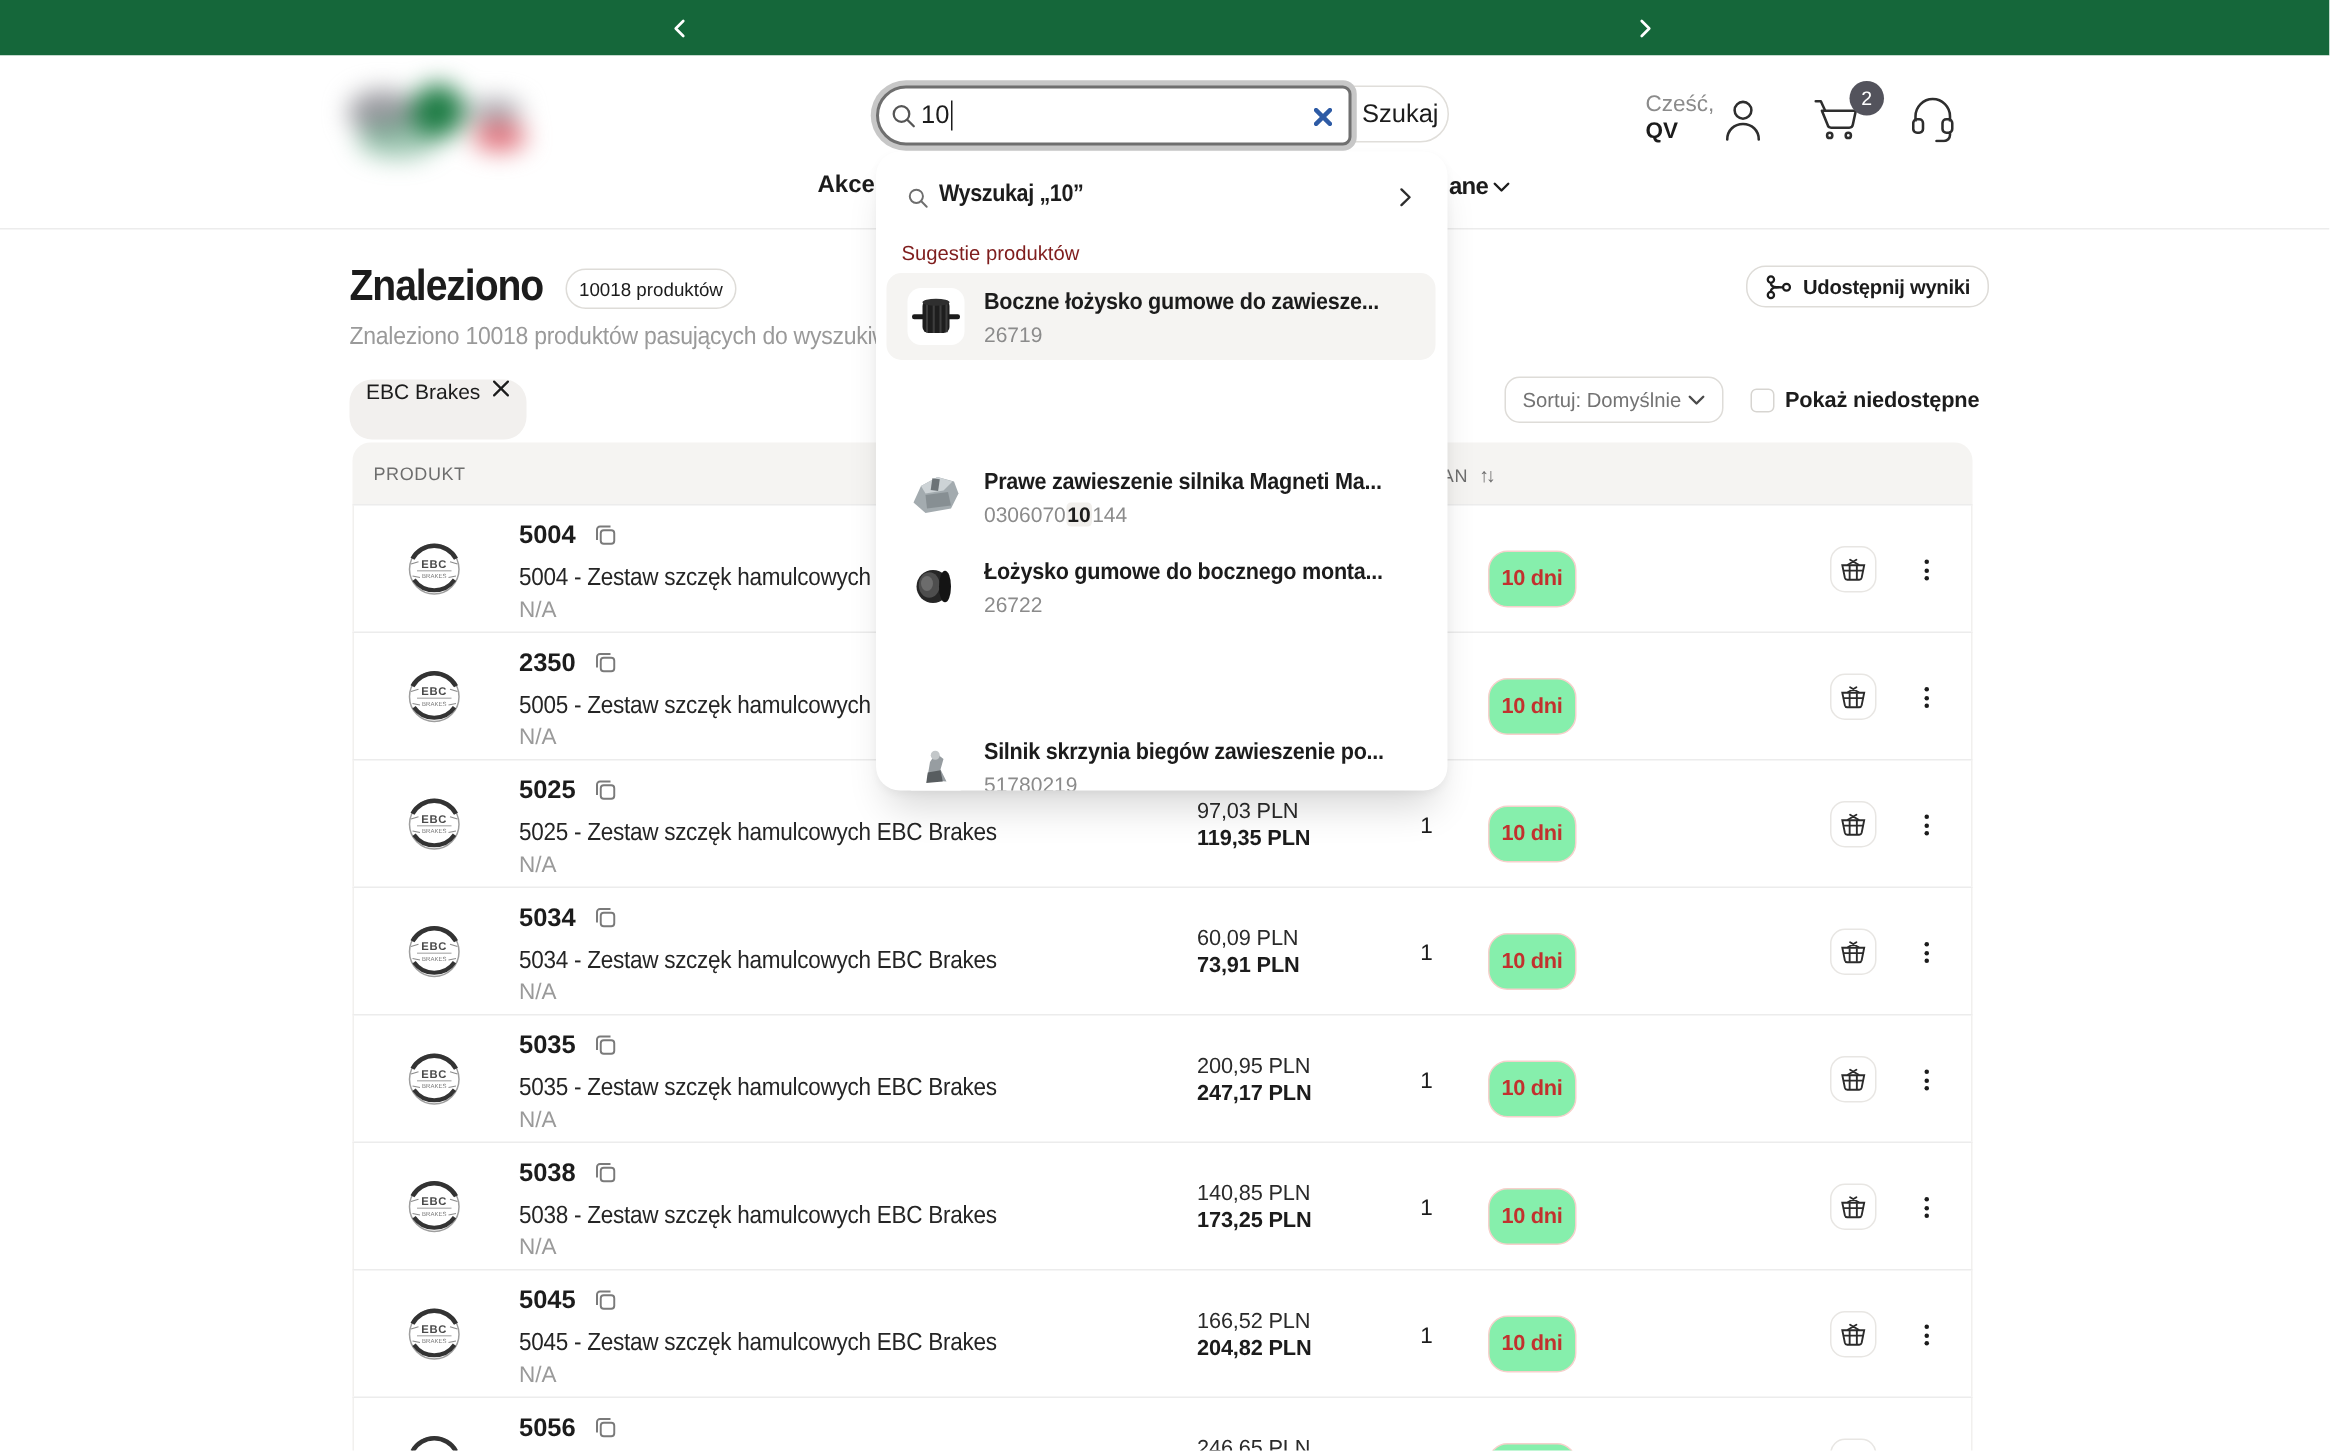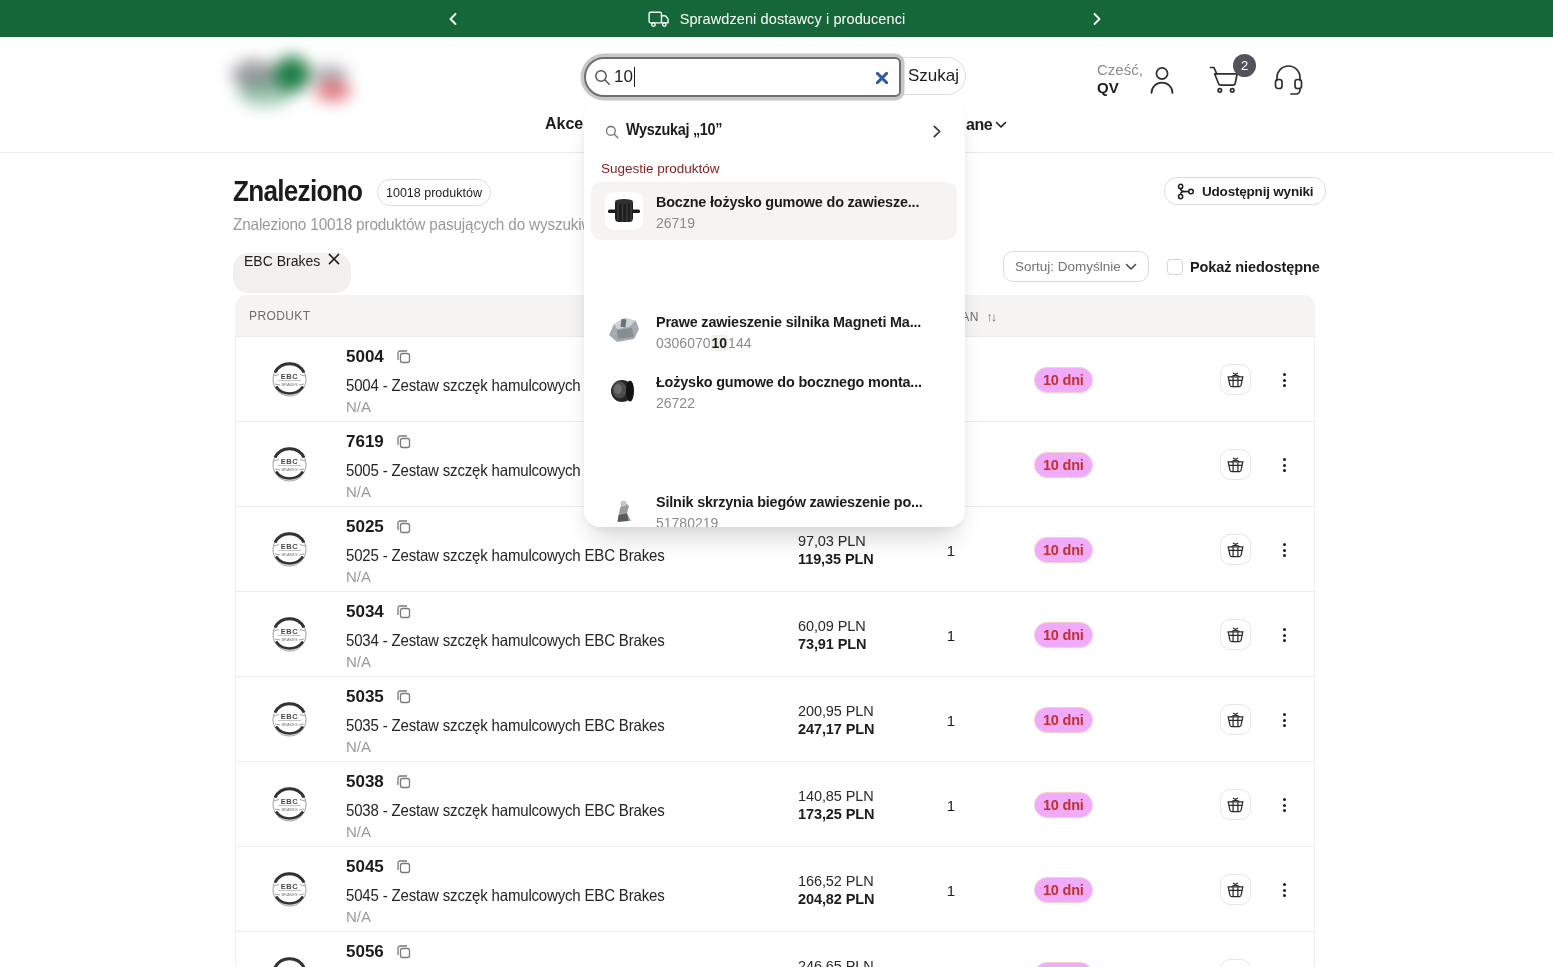--- a/index.html
+++ b/index.html
@@ -66,21 +66,21 @@
   .trow { position:relative; height:85px; border-top:1px solid #ececec; background:#fff;
     border-left:1px solid #f1f0ee; border-right:1px solid #f1f0ee; }
   .thumb { position:absolute; left:33px; top:22px; }
   .pnum { position:absolute; left:110px; top:10px; font-size:17px; font-weight:700; }
   .pcopy { position:absolute; left:160px; top:12px; }
   .pdesc { position:absolute; left:110px; top:39px; font-size:16.5px; color:#252525; letter-spacing:-.2px; transform:scaleX(.91); transform-origin:left top; }
   .pna { position:absolute; left:110px; top:61px; font-size:15px; color:#9a9a9a; }
   .price1 { position:absolute; left:562px; top:26px; font-size:14.5px; color:#2a2a2a; letter-spacing:-.1px; }
   .price2 { position:absolute; left:562px; top:44px; font-size:14.5px; font-weight:700; letter-spacing:-.1px; }
   .stan { position:absolute; left:705px; top:35px; width:20px; text-align:center; font-size:15px; }
-  .dnipill { position:absolute; left:798px; top:30px; height:26px; background:#f0abfc; border:1px solid #f6d0cb;
+  .dnipill { position:absolute; left:756px; top:30px; height:38px; background:#86efac; border:1px solid #f6d0cb;
     border-radius:13px; display:flex; align-items:center; padding:0 8px; color:#c2312e; font-size:14.5px; font-weight:700; letter-spacing:-.2px; }
   .basketbtn { position:absolute; left:984px; top:27px; width:31px; height:31px; border:1px solid #e8e6e3;
     border-radius:10px; display:flex; align-items:center; justify-content:center; }
   .kebab { position:absolute; left:1046px; top:36px; width:5px; height:14px; display:flex; flex-direction:column;
     align-items:center; justify-content:space-between; }
   .kebab i { width:3px; height:3px; background:#1c1c1c; border-radius:50%; }
 
   
   .dropdown { position:absolute; left:584px; top:101px; width:381px; height:426px; background:#fff; overflow:hidden;
     border-radius:16px; box-shadow:0 18px 26px -8px rgba(0,0,0,.16), 0 2px 6px rgba(0,0,0,.04); z-index:30; }
@@ -103,29 +103,20 @@
   <div class="bchev" style="left:447px;">
     <svg width="12" height="14" viewBox="0 0 12 14">
         <path d="M8.5 2 L3.5 7 L8.5 12" fill="none" stroke="#fff" stroke-width="1.8" stroke-linecap="round" stroke-linejoin="round"></path>
       </svg>
   </div>
   <div class="bchev" style="left:1091px;">
     <svg width="12" height="14" viewBox="0 0 12 14">
         <path d="M3.5 2 L8.5 7 L3.5 12" fill="none" stroke="#fff" stroke-width="1.8" stroke-linecap="round" stroke-linejoin="round"></path>
       </svg>
   </div>
-  <div class="banner-center">
-    <svg width="22" height="18" viewBox="0 0 24 19" fill="none" stroke="#fff" stroke-width="1.5" stroke-linecap="round" stroke-linejoin="round">
-      <rect x="1.2" y="2.2" width="13.5" height="11.5" rx="1.5"></rect>
-      <path d="M14.7 6 h4.2 l3 3.4 v4.3 h-7.2"></path>
-      <circle cx="6" cy="15.6" r="1.9"></circle>
-      <circle cx="17.8" cy="15.6" r="1.9"></circle>
-    </svg>
-    <span>Sprawdzeni dostawcy i producenci</span>
-  </div>
 
   <div class="header"></div>
   <div class="logo">
     <i style="left:2px; top:10px; width:46px; height:30px; background:#9b9ba1;"></i>
     <i style="left:8px; top:30px; width:54px; height:26px; background:#41946a; opacity:.5;"></i>
     <i style="left:44px; top:6px; width:36px; height:36px; background:#1e7c45;"></i>
     <i style="left:82px; top:16px; width:36px; height:16px; background:#a8a8ae;"></i>
     <i style="left:85px; top:31px; width:36px; height:20px; background:#e2737d;"></i>
   </div>
 
@@ -250,21 +241,21 @@
     <div class="thumb">
 <svg width="41" height="41" viewBox="0 0 41 41" fill="none">
   <circle cx="20.5" cy="20.5" r="16.5" stroke="#9e9e9e" stroke-width="1"></circle>
   <path d="M6 13.5 a16.5 16.5 0 0 1 29 0" fill="none" stroke="#333" stroke-width="3"></path>
   <path d="M7 27.5 a16.5 16.5 0 0 0 27 0" fill="none" stroke="#333" stroke-width="2.7"></path>
   <path d="M5 17 l5 -1.5 M36 17 l-5 -1.5 M6 25 l5 1 M35 25 l-5 1" stroke="#8c8c8c" stroke-width=".8"></path>
   <path d="M9 21.5 h23" stroke="#bdbdbd" stroke-width=".9"></path>
   <text x="20.5" y="19.5" font-size="7.5" font-weight="bold" fill="#4a4a4a" text-anchor="middle" font-family="Liberation Sans" letter-spacing=".5">EBC</text>
   <text x="20.5" y="26.5" font-size="4" fill="#777" text-anchor="middle" font-family="Liberation Sans">BRAKES</text>
 </svg></div>
-    <div class="pnum">7619</div>
+    <div class="pnum">2350</div>
     <div class="pcopy">
 <svg width="16" height="16" viewBox="0 0 16 16" fill="none" stroke="#7a7a7a" stroke-width="1.3">
   <rect x="4.5" y="4.5" width="9" height="9" rx="2"></rect>
   <path d="M11 2 H4 a2 2 0 0 0 -2 2 v7"></path>
 </svg></div>
     <div class="pdesc">5005 - Zestaw szczęk hamulcowych EBC Brakes</div>
     <div class="pna">N/A</div>
     <div class="price1">97,03 PLN</div>
     <div class="price2">119,35 PLN</div>
     <div class="stan">1</div>

